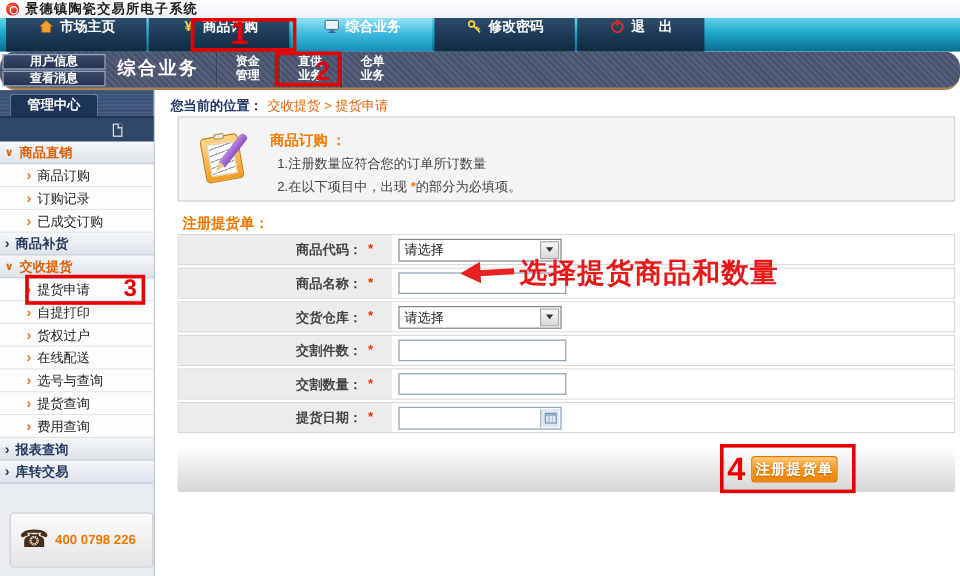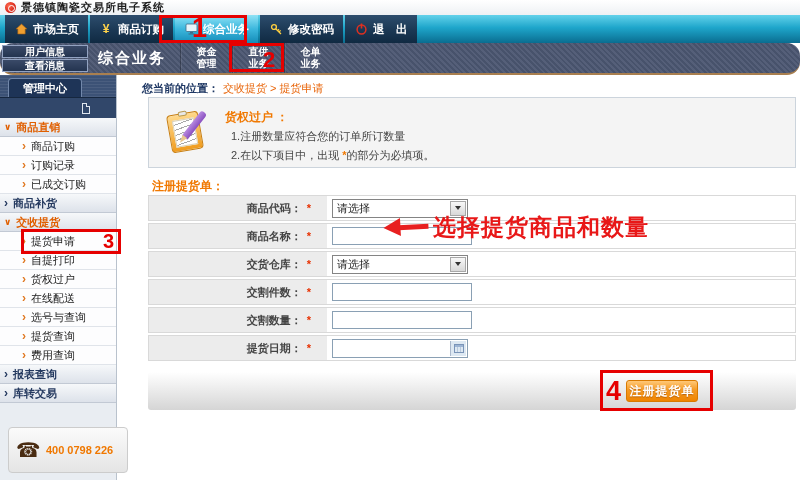--- a/index.html
+++ b/index.html
@@ -11,42 +11,42 @@
     background:linear-gradient(#ffffff,#eef1f4); display:flex; align-items:center; gap:5px; padding-left:5px; }
   .logo { width:11px; height:11px; border-radius:50%; background:radial-gradient(circle at 35% 35%, #ff6a50, #d21e12 70%);
     position:relative; flex:0 0 auto; }
   .logo::after { content:""; position:absolute; left:3px; top:3px; width:5px; height:5px; border-radius:50%;
     border:1px solid #fff; }
   .app-title { font-size:11px; font-weight:bold; color:#1d1d1d; letter-spacing:1px; }
 
   
   .menubar { position:absolute; left:0; top:15px; width:800px; height:28px;
     background:linear-gradient(180deg,#63d2ea 0%,#1ea6cb 45%,#0a6d90 100%); display:flex; gap:2px; padding-left:5px; }
-  .menu-item { height:28px; display:flex; align-items:center; gap:5px; padding:0 9px;
+  .menu-item { height:28px; display:flex; gap:5px; padding:0 26px;
     background:linear-gradient(180deg,#2d4d6d 0%,#1b3854 55%,#102a42 100%);
     color:#fff; font-size:11.5px; font-weight:bold; cursor:pointer; }
   .menu-item.active { background:linear-gradient(180deg,#8fe2f5 0%,#3cb7dd 50%,#148cb8 100%); }
   .mi-icon { display:inline-flex; width:14px; height:13px; align-items:center; justify-content:center; }
   .yen-glyph { color:#ffd34a; font-size:12px; font-weight:bold; }
 
   
   .nav2 { position:absolute; left:0; top:43px; width:800px; height:32px;
     background:#4b5671;
     background-image:repeating-linear-gradient(45deg, rgba(255,255,255,0.055) 0 2px, rgba(0,0,0,0.05) 2px 4px);
     border-bottom:2px solid #a97f4f;border-radius:13px; }
   .stacked-btn { position:absolute; left:2px; width:86px; height:13px; background:linear-gradient(#3a4a68,#243450);
     border:1px solid #93a3c2; color:#fff; font-size:10px; font-weight:bold; text-align:center; line-height:11px; cursor:pointer; }
   .nav2-section-title { position:absolute; left:98px; top:0; height:30px; line-height:30px;
     color:#fff; font-size:15px; font-weight:bold; letter-spacing:2px; }
   .nav2-item { position:absolute; top:0; width:52px; height:30px; padding-top:3px; text-align:center;
     color:#fff; font-size:10px; font-weight:bold; line-height:12px; cursor:pointer;
     border-left:1px solid rgba(0,0,0,0.25); box-shadow:inset 1px 0 0 rgba(255,255,255,0.08); }
 
   
-  .sidebar { position:absolute; left:0; top:75px; width:117px; height:405px;
+  .sidebar { position:absolute; left:0; top:75px; width:129px; height:405px;
     background:#e9edf2; border-right:1px solid #b9c2cd; }
   .sb-header { position:absolute; left:0; top:0; width:100%; height:43px; background:#3c5276;
     background-image:repeating-linear-gradient(0deg, rgba(255,255,255,0.07) 0 1px, transparent 1px 3px); }
   .sb-tab { position:absolute; left:8px; top:3px; width:74px; height:20px; background:#1e3457;
     border:1px solid #7288ab; border-bottom:none; border-radius:4px 4px 0 0;
     color:#fff; font-size:11px; font-weight:bold; text-align:center; line-height:19px; cursor:pointer; }
   .sb-iconbar { position:absolute; left:0; top:22px; width:100%; height:21px; background:#31476a;
     border-top:1px solid #16273f; }
   .doc-icon { position:absolute; right:26px; top:5px; width:8px; height:11px; border:1px solid #dfe6ef; background:transparent; }
   .doc-icon::after { content:""; position:absolute; right:-1px; top:-1px; width:3px; height:3px; background:#31476a; border-left:1px solid #dfe6ef; border-bottom:1px solid #dfe6ef; }
@@ -283,21 +283,21 @@
   </div>
 
   <div class="tipbox">
     <div class="tip-icon">
       <div class="clipboard">
           <div class="paper"></div>
           <div class="clip"></div>
         </div>
       <div class="pen"></div>
     </div>
-    <div class="tip-title">货权过户 ：</div>
+    <div class="tip-title">商品订购 ：</div>
     <div class="tip-line1">1.注册数量应符合您的订单所订数量</div>
     <div class="tip-line2">
       <span>2.在以下项目中，出现 </span><span class="tip-star">*</span><span>的部分为必填项。</span>
     </div>
   </div>
 
   <div class="form-title">注册提货单：</div>
 
   <div class="form-rows">
     <div class="frow">

